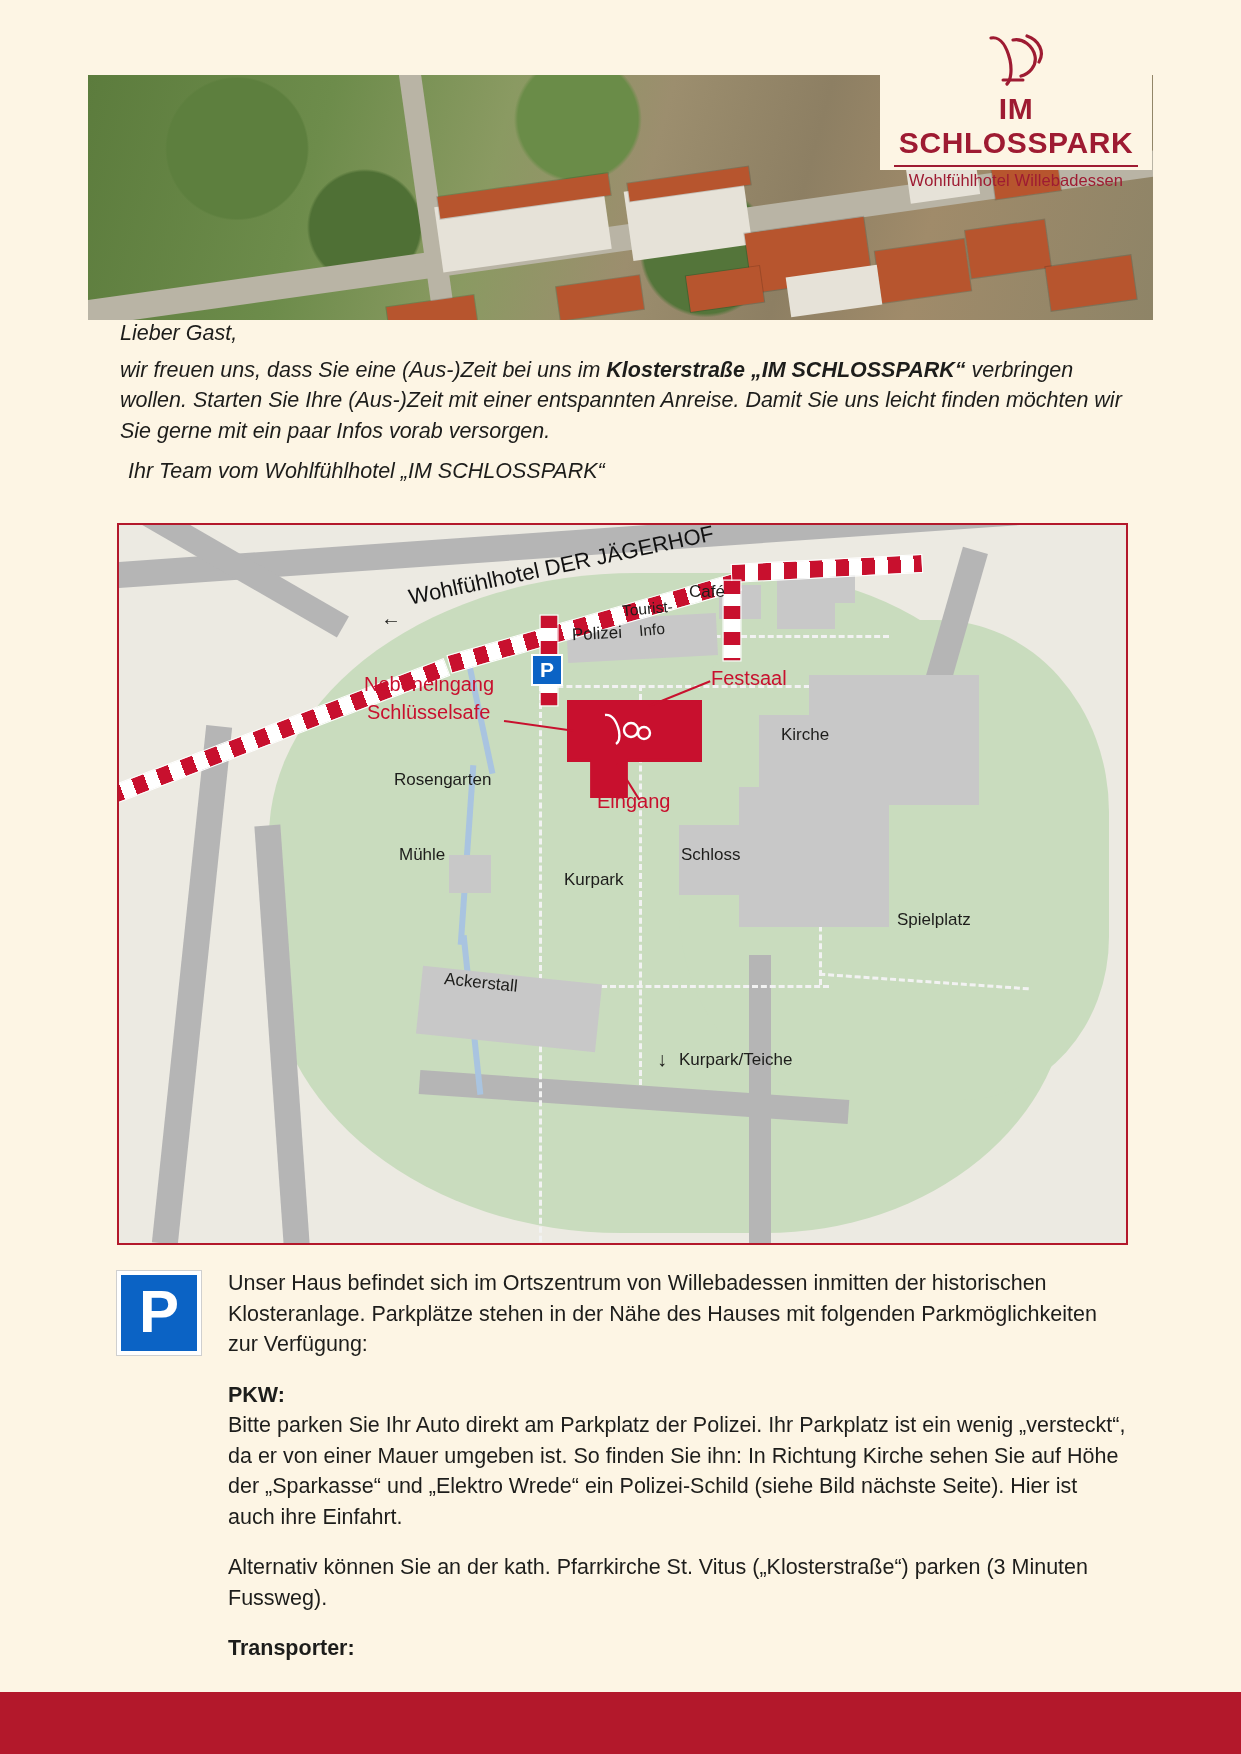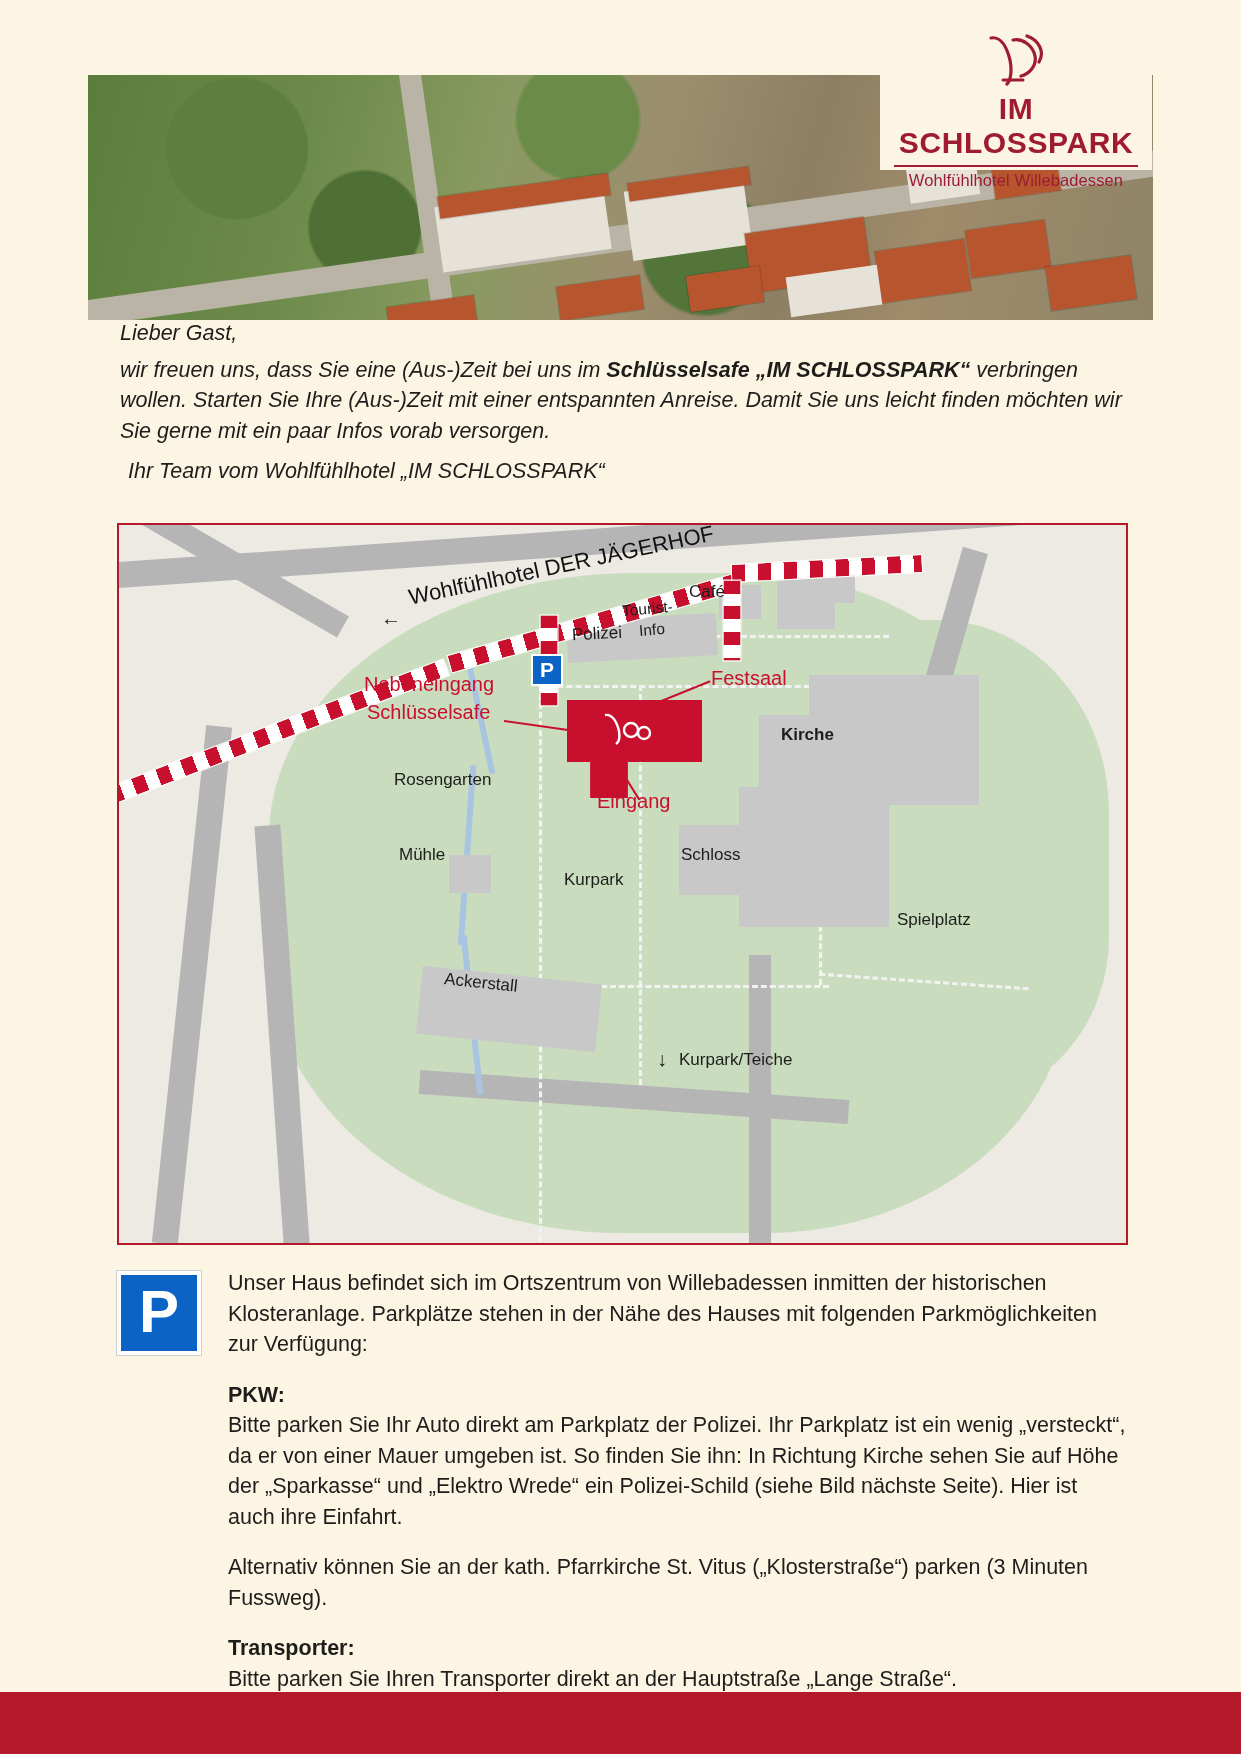--- a/index.html
+++ b/index.html
@@ -299,21 +299,21 @@
       <path d="M44 2 C56 6, 62 18, 56 28" stroke="#9e1b32" stroke-width="3.2" fill="none" stroke-linecap="round"></path>
       <path d="M20 46 L40 46" stroke="#9e1b32" stroke-width="3" stroke-linecap="round"></path>
     </svg>
     <div class="logo-name">IM SCHLOSSPARK</div>
     <div class="logo-rule"></div>
     <div class="logo-sub">Wohlfühlhotel Willebadessen</div>
   </div>
 
   <div class="intro">
     <p class="l1">Lieber Gast,</p>
-    <p><span>wir freuen uns, dass Sie eine (Aus-)Zeit bei uns im </span><b>Schlüsselsafe „IM SCHLOSSPARK“</b><span> ver­bringen wollen. Starten Sie Ihre (Aus-)Zeit mit einer entspannten Anreise. Damit Sie uns leicht finden möchten wir Sie gerne mit ein paar Infos vorab versorgen.</span></p>
+    <p><span>wir freuen uns, dass Sie eine (Aus-)Zeit bei uns im </span><b>Klosterstraße „IM SCHLOSSPARK“</b><span> ver­bringen wollen. Starten Sie Ihre (Aus-)Zeit mit einer entspannten Anreise. Damit Sie uns leicht finden möchten wir Sie gerne mit ein paar Infos vorab versorgen.</span></p>
     <p class="last">Ihr Team vom Wohlfühlhotel „IM SCHLOSSPARK“</p>
   </div>
 
   <div class="map-frame">
     <div class="map-inner">
 
       <div class="park"></div>
       <div class="park2"></div>
 
       <div class="road-g" style="left:-20px; top:2px; width:1040px; height:26px; transform:rotate(-4deg);"></div>
@@ -363,21 +363,21 @@
 
       <div class="hotel-label" style="left:290px; top:60px; transform:rotate(-12deg);">Wohlfühlhotel DER JÄGERHOF</div>
       <div class="arrow-left" style="left:262px; top:82px;">←</div>
 
       <div class="pin-p" style="left:412px; top:129px;">P</div>
 
       <div class="maplabel" style="left:570px; top:57px;">Café</div>
       <div class="maplabel" style="left:453px; top:99px; transform:rotate(-3deg);">Polizei</div>
       <div class="maplabel small" style="left:503px; top:75px; transform:rotate(-5deg);">Tourist-</div>
       <div class="maplabel small" style="left:520px; top:96px; transform:rotate(-5deg);">Info</div>
-      <div class="maplabel" style="left:662px; top:200px;font-weight:bold;">Kirche</div>
+      <div class="maplabel" style="left:662px; top:200px;">Kirche</div>
       <div class="maplabel" style="left:275px; top:245px;text-align:center;">Rosengarten</div>
       <div class="maplabel" style="left:280px; top:320px;">Mühle</div>
       <div class="maplabel" style="left:420px; top:345px;margin-left:25px;">Kurpark</div>
       <div class="maplabel" style="left:562px; top:320px;">Schloss</div>
       <div class="maplabel" style="left:778px; top:385px;">Spielplatz</div>
       <div class="maplabel" style="left:325px; top:448px; transform:rotate(6deg);">Ackerstall</div>
       <div class="maplabel" style="left:560px; top:525px;">Kurpark/Teiche</div>
       <div class="arrow-down" style="left:538px; top:523px;">↓</div>
 
       <div class="redlabel" style="left:245px; top:148px;">Nebeneingang</div>
@@ -393,17 +393,16 @@
   </div>
 
   <div class="p-sign">P</div>
 
   <div class="park-text">
     <p>Unser Haus befindet sich im Ortszentrum von Willebadessen inmitten der histo­rischen Klosteranlage. Parkplätze stehen in der Nähe des Hauses mit folgenden Parkmöglichkeiten zur Verfügung:</p>
     <p class="blk hd">PKW:</p>
     <p>Bitte parken Sie Ihr Auto direkt am Parkplatz der Polizei. Ihr Parkplatz ist ein we­nig „versteckt“, da er von einer Mauer umgeben ist. So finden Sie ihn: In Richtung Kirche sehen Sie auf Höhe der „Sparkasse“ und „Elektro Wrede“ ein Polizei-Schild (siehe Bild nächste Seite). Hier ist auch ihre Einfahrt.</p>
     <p class="blk">Alternativ können Sie an der kath. Pfarrkirche St. Vitus („Klosterstraße“) parken (3 Minuten Fussweg).</p>
     <p class="blk hd">Transporter:</p>
-    <p>Bitte parken Sie Ihren Transporter direkt an der Hauptstraße „Lange Straße“.</p>
   </div>
 
   <div class="footer-band"></div>
 </div>
 
 </body></html>

